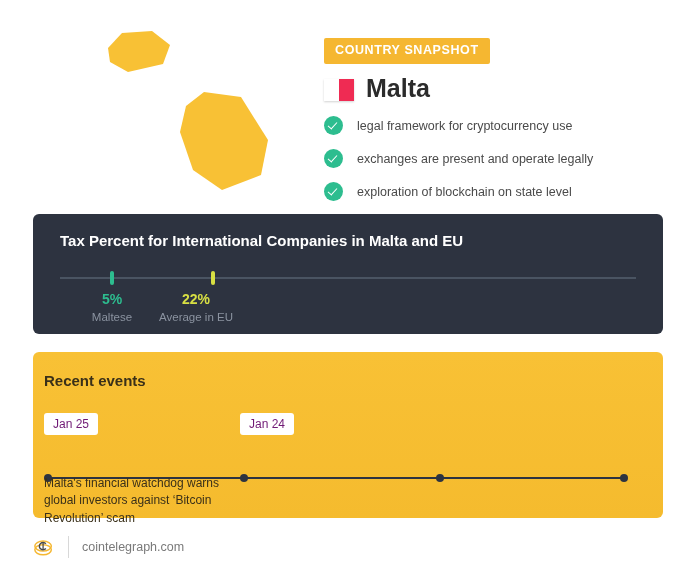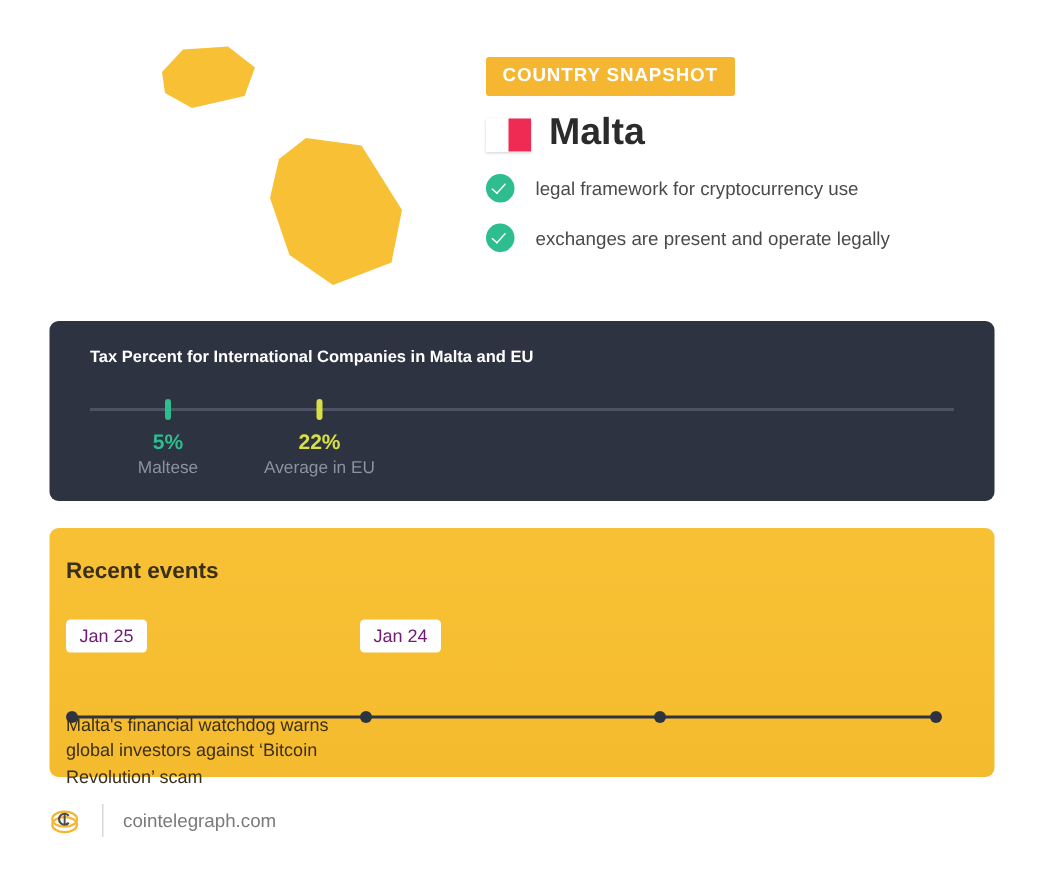--- a/index.html
+++ b/index.html
@@ -115,21 +115,21 @@
     top: 214px;
     width: 630px;
     height: 120px;
     background: #2d3340;
     border-radius: 6px;
     box-sizing: border-box;
     padding: 18px 27px 0 27px;
   }
   .tax-title {
     color: #ffffff;
-    font-size: 11px;
+    font-size: 15px;
     font-weight: bold;
     margin: 0 0 28px 0;
   }
   .tax-track {
     position: relative;
     height: 2px;
     background: #4a5462;
     width: 576px;
     margin-left: 0;
   }
@@ -275,33 +275,37 @@
 
   <div class="features">
     <div class="feature">
       <span class="check-icon"></span>
       <span class="feature-text">legal framework for cryptocurrency use</span>
     </div>
     <div class="feature">
       <span class="check-icon"></span>
       <span class="feature-text">exchanges are present and operate legally</span>
     </div>
+    <div class="feature">
+      <span class="check-icon"></span>
+      <span class="feature-text">exploration of blockchain on state level</span>
+    </div>
   </div>
 </div>
 
 <div class="tax-panel">
   <div class="tax-title">Tax Percent for International Companies in Malta and EU</div>
   <div class="tax-track">
     <span class="tax-marker" style="left:50px;background:#2dbd8f;"></span>
     <span class="tax-label" style="left:52px;">
       <span class="tax-value" style="color:#2dbd8f;">5%</span>
       <span class="tax-caption">Maltese</span>
     </span>
     <span class="tax-marker" style="left:151px;background:#d8e043;"></span>
-    <span class="tax-label" style="left:153px;">
+    <span class="tax-label" style="left:136px;">
       <span class="tax-value" style="color:#d8e043;">22%</span>
       <span class="tax-caption">Average in EU</span>
     </span>
   </div>
 </div>
 
 <div class="events-panel">
   <div class="events-title">Recent events</div>
 
   <div class="events-grid">

